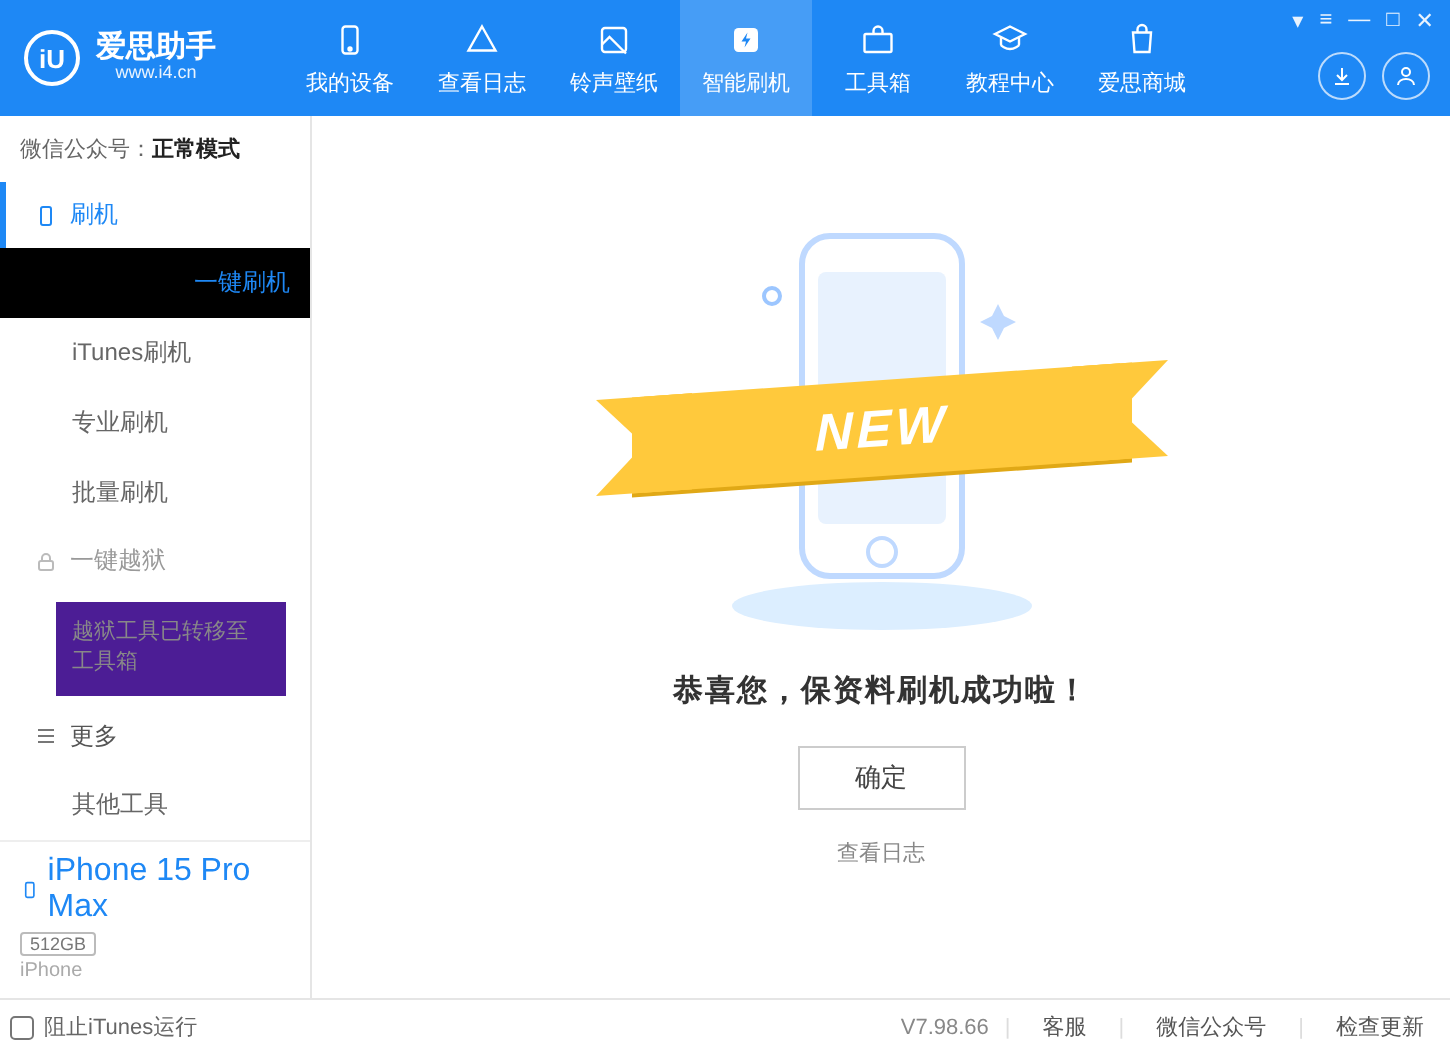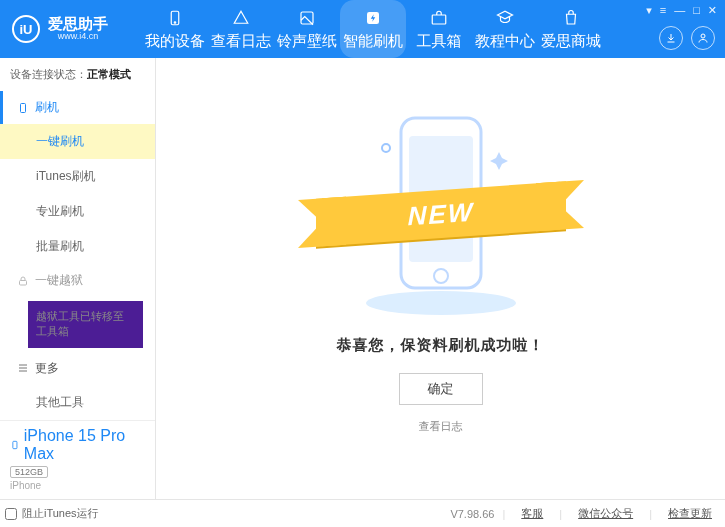--- a/index.html
+++ b/index.html
@@ -4,54 +4,54 @@
 <style>
 * { margin: 0; padding: 0; box-sizing: border-box; font-family: "Microsoft YaHei", Arial, sans-serif; }
 body { width: 725px; height: 527px; background: #fff; overflow: hidden; display: flex; flex-direction: column; }
 .titlebar { height: 58px; background: linear-gradient(to bottom, #1E88F5, #1E88F5); display: flex; align-items: center; padding: 0 12px; color: #fff; position: relative; }
 .logo-block { display: flex; align-items: center; gap: 8px; width: 130px; }
 .logo-circle { width: 28px; height: 28px; border: 2px solid #fff; border-radius: 50%; display: flex; align-items: center; justify-content: center; font-size: 13px; font-weight: bold; }
 .logo-text { display: flex; flex-direction: column; line-height: 1.1; align-items: center; }
 .logo-title { font-size: 15px; font-weight: bold; }
 .logo-sub { font-size: 9px; opacity: .9; }
 .nav { display: flex; height: 100%; }
-.nav-item { width: 66px; display: flex; flex-direction: column; align-items: center; justify-content: center; font-size: 15px; gap: 4px; cursor: pointer; }
-.nav-item.active { background: rgba(255,255,255,.18); border-radius: 14px; }
+.nav-item { width: 66px; display: flex; flex-direction: column; align-items: center; justify-content: center; font-size: 11px; gap: 4px; cursor: pointer; }
+.nav-item.active { background: rgba(255,255,255,.18); }
 .nav-icon { width: 20px; height: 20px; display: flex; align-items: center; justify-content: center; }
 .right-tray { position: absolute; right: 8px; top: 4px; display: flex; gap: 8px; font-size: 11px; opacity: .9; }
 .circle-btns { position: absolute; right: 10px; top: 26px; display: flex; gap: 8px; }
 .circle-btn { width: 24px; height: 24px; border: 1.5px solid rgba(255,255,255,.7); border-radius: 50%; display: flex; align-items: center; justify-content: center; cursor: pointer; }
 .body-row { flex: 1; display: flex; min-height: 0; }
 .sidebar { width: 156px; border-right: 1px solid #e5e5e5; display: flex; flex-direction: column; font-size: 12px; color: #555; }
 .conn-status { padding: 9px 10px; font-size: 11px; color: #666; }
 .conn-status b { color: #222; }
 .tree { flex: 1; overflow: auto; }
 .tree-head { display: flex; align-items: center; gap: 6px; padding: 8px 14px; border-left: 3px solid #1E88F5; color: #1E88F5; font-size: 12px; cursor: pointer; }
 .tree-head.gray { border-left-color: transparent; color: #999; }
 .tree-head.plain { border-left-color: transparent; color: #555; }
 .tree-sub { padding: 9px 10px 9px 36px; cursor: pointer; color: #666; }
-.tree-sub.active { background: #fef9c3; color: #1E88F5; }
+.tree-sub.active { background: #000000; color: #1E88F5; text-align: right; }
 .tree-note { margin: 4px 12px 4px 28px; background: #4c1d95; color: #888; font-size: 11px; padding: 8px 8px; line-height: 1.4; }
 .dev-box { padding: 6px 10px 8px; border-top: 1px solid #eee; }
 .dev-name { color: #1E88F5; font-size: 16px; display: flex; align-items: center; gap: 4px; }
 .dev-cap { display: inline-block; border: 1px solid #bbb; border-radius: 2px; font-size: 9px; padding: 0 4px; color: #777; margin-top: 3px; }
 .dev-type { font-size: 10px; color: #aaa; margin-top: 2px; }
 .main { flex: 1; position: relative; display: flex; flex-direction: column; align-items: center; justify-content: flex-start; padding-top: 50px; }
 .illust { width: 190px; height: 210px; position: relative; }
 .banner { position: absolute; left: -30px; top: 82px; width: 250px; height: 48px; background: #FFC93C; transform: skewY(-4deg); display: flex; align-items: center; justify-content: center; font-size: 26px; font-weight: 800; color: #fff; letter-spacing: 2px; font-style: italic; box-shadow: 0 2px 0 #e0a816; }
 .banner::before, .banner::after { content: ""; position: absolute; top: 0; width: 0; height: 0; border: 24px solid #FFC93C; }
 .banner::before { left: -18px; border-left-color: transparent; }
 .banner::after { right: -18px; border-right-color: transparent; }
 .msg { margin-top: 18px; font-size: 15px; color: #333; letter-spacing: 1px; font-weight: bold; }
 .ok-btn { margin-top: 18px; border: 1px solid #ccc; background: #fff; padding: 6px 28px; font-size: 13px; color: #444; cursor: pointer; }
 .log-link { margin-top: 14px; font-size: 11px; color: #888; cursor: pointer; }
 .footer { height: 28px; border-top: 1px solid #e5e5e5; display: flex; align-items: center; font-size: 11px; color: #666; padding: 0 5px; gap: 8px; }
 .footer .spacer { flex: 1; }
 .footer .ver { color: #888; }
-.footer .link { color: #555; cursor: pointer; padding: 0 8px; text-decoration: underline; }
+.footer .link { color: #555; cursor: pointer; padding: 0 8px; }
 .footer .sep { color: #ddd; }
 .chk { width: 12px; height: 12px; }
 svg { display: block; }
 </style>
 </head>
 <body>
 
 <div class="titlebar">
   <div class="logo-block">
     <div class="logo-circle">iU</div>
@@ -142,21 +142,21 @@
           <circle cx="12" cy="8" r="4"></circle>
           <path d="M4 21c0-4 4-6 8-6s8 2 8 6"></path>
         </svg>
       </div>
   </div>
 </div>
 
 <div class="body-row">
   <div class="sidebar">
     <div class="conn-status">
-      <span>设备连接状态：</span><b>正常模式</b>
+      <span>微信公众号：</span><b>正常模式</b>
     </div>
     <div class="tree">
       <div class="tree-head">
         <svg width="12" height="12" viewBox="0 0 24 24" fill="none" stroke="#1E88F5" stroke-width="2">
             <rect x="7" y="3" width="10" height="18" rx="2"></rect>
           </svg>
         <span>刷机</span>
       </div>
       <div class="tree-sub active">一键刷机</div>
       <div class="tree-sub">iTunes刷机</div>

